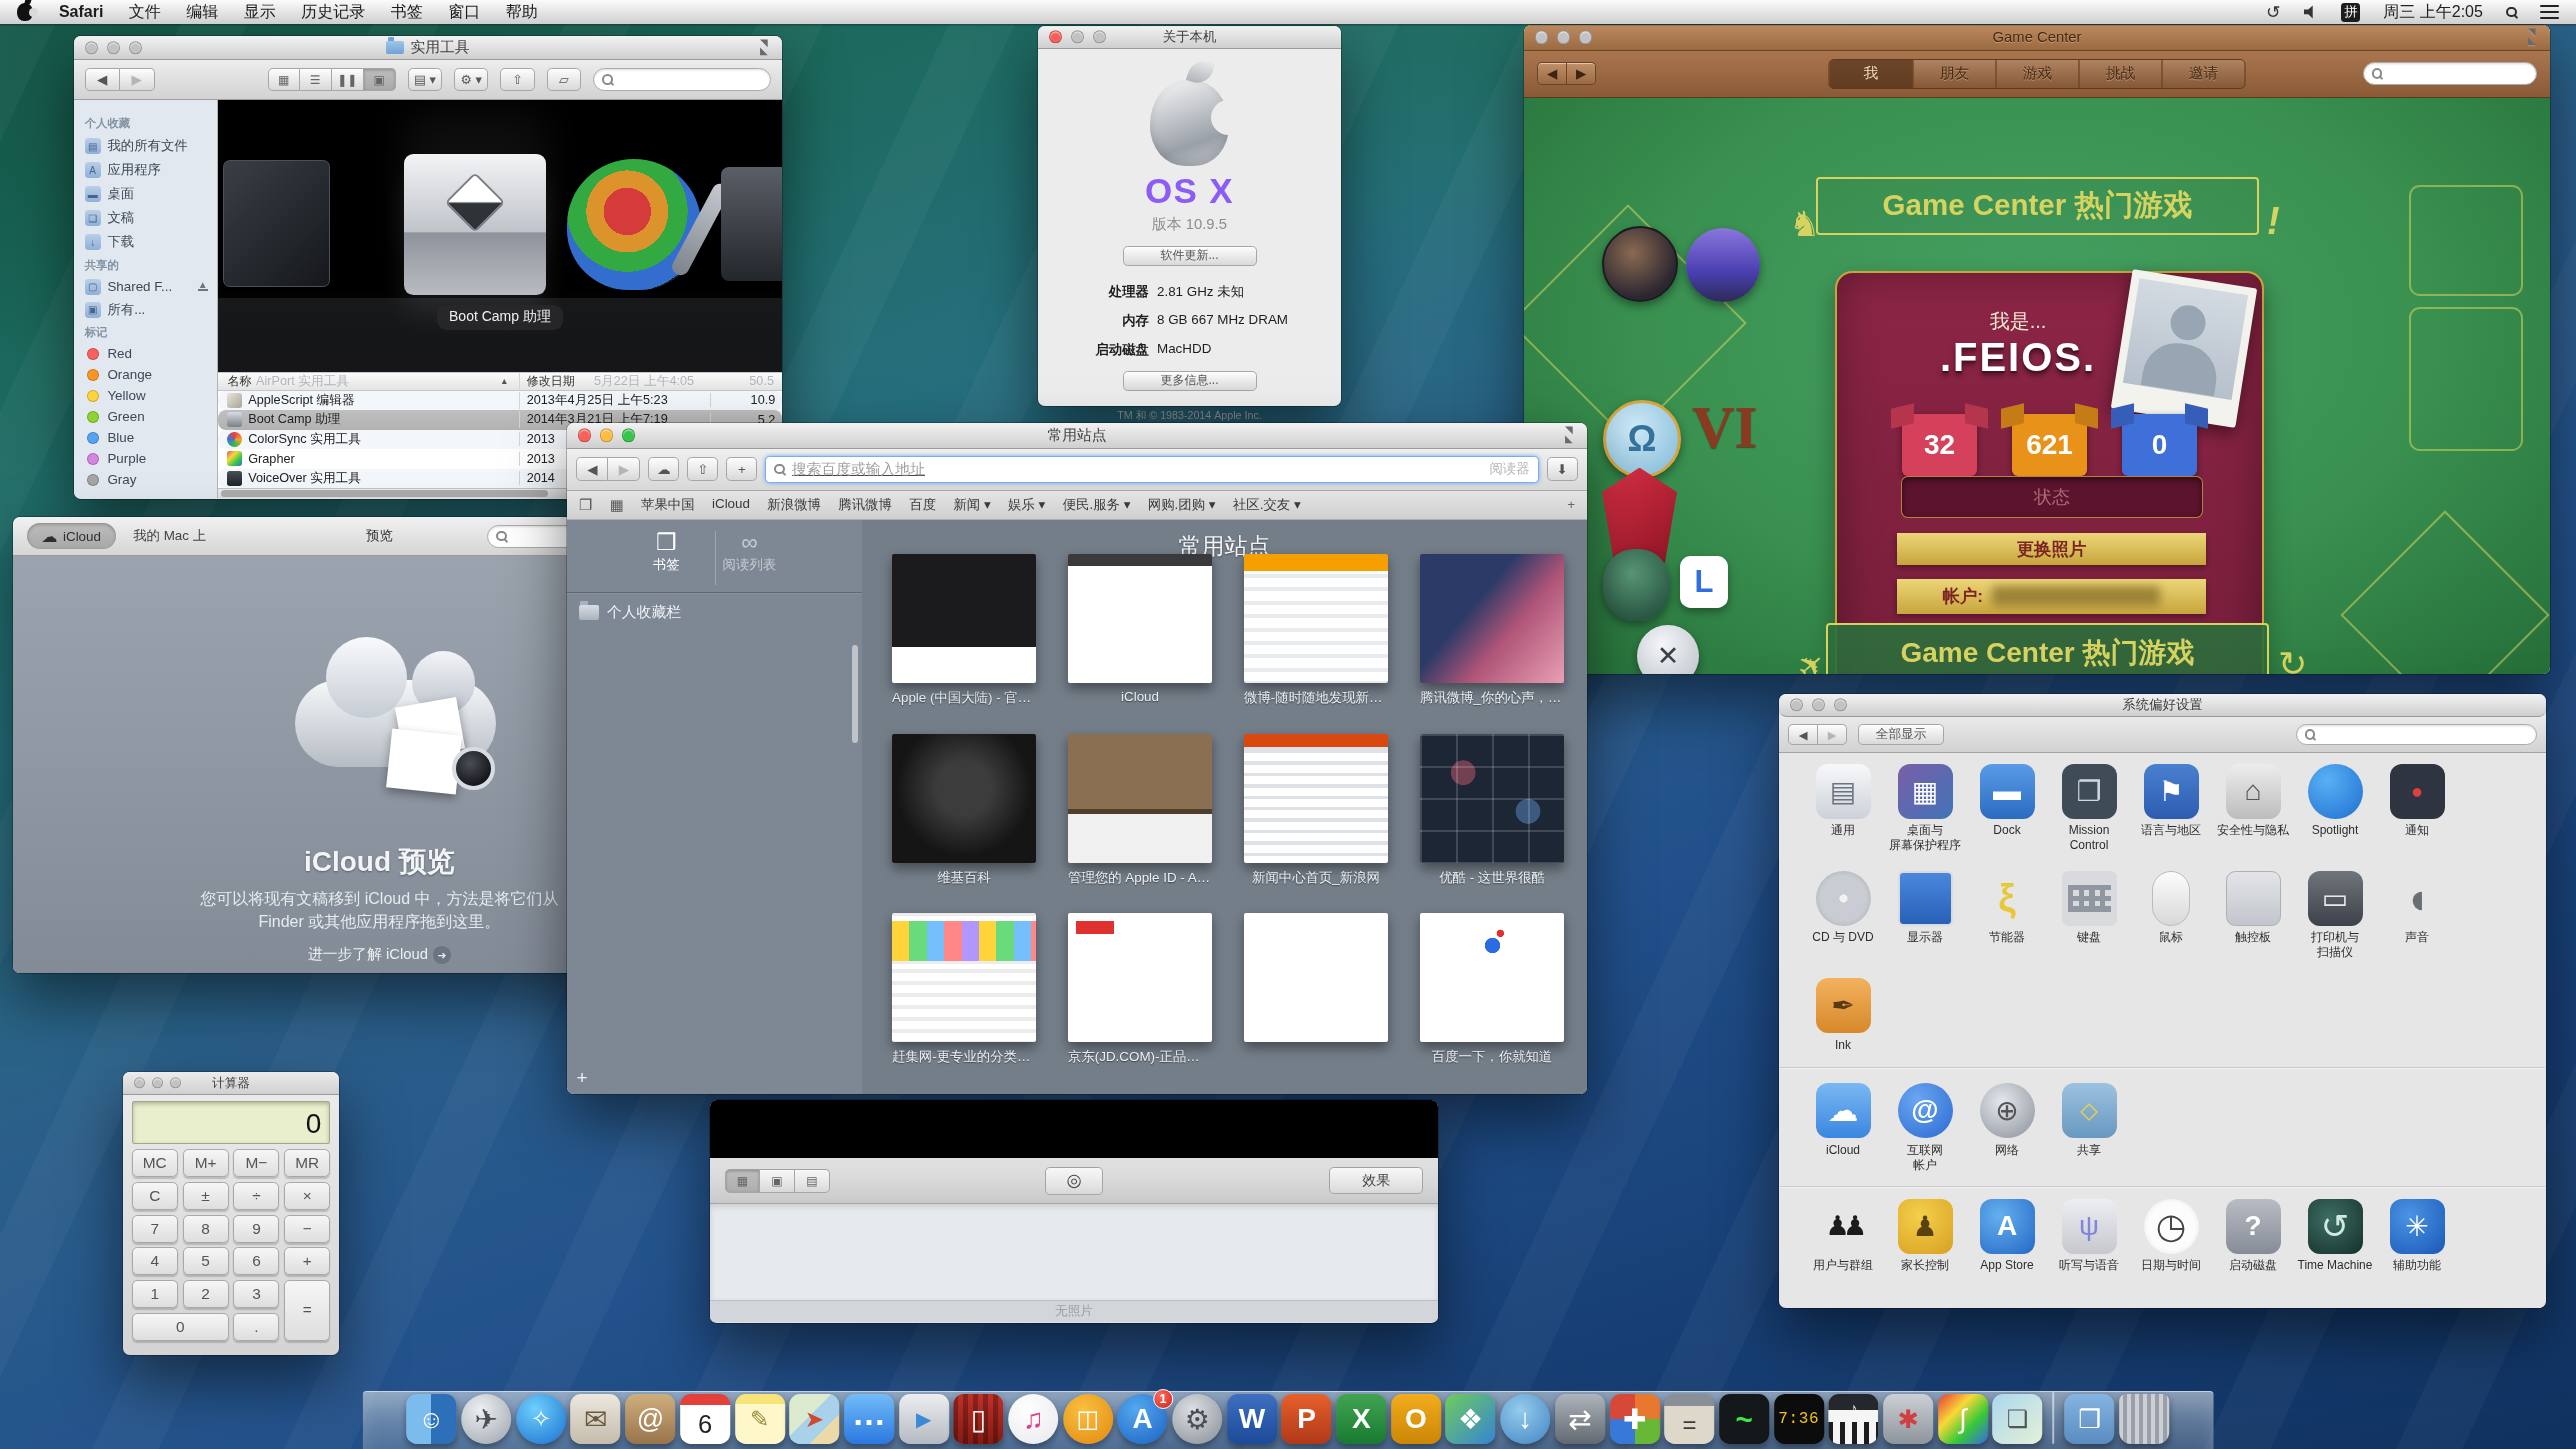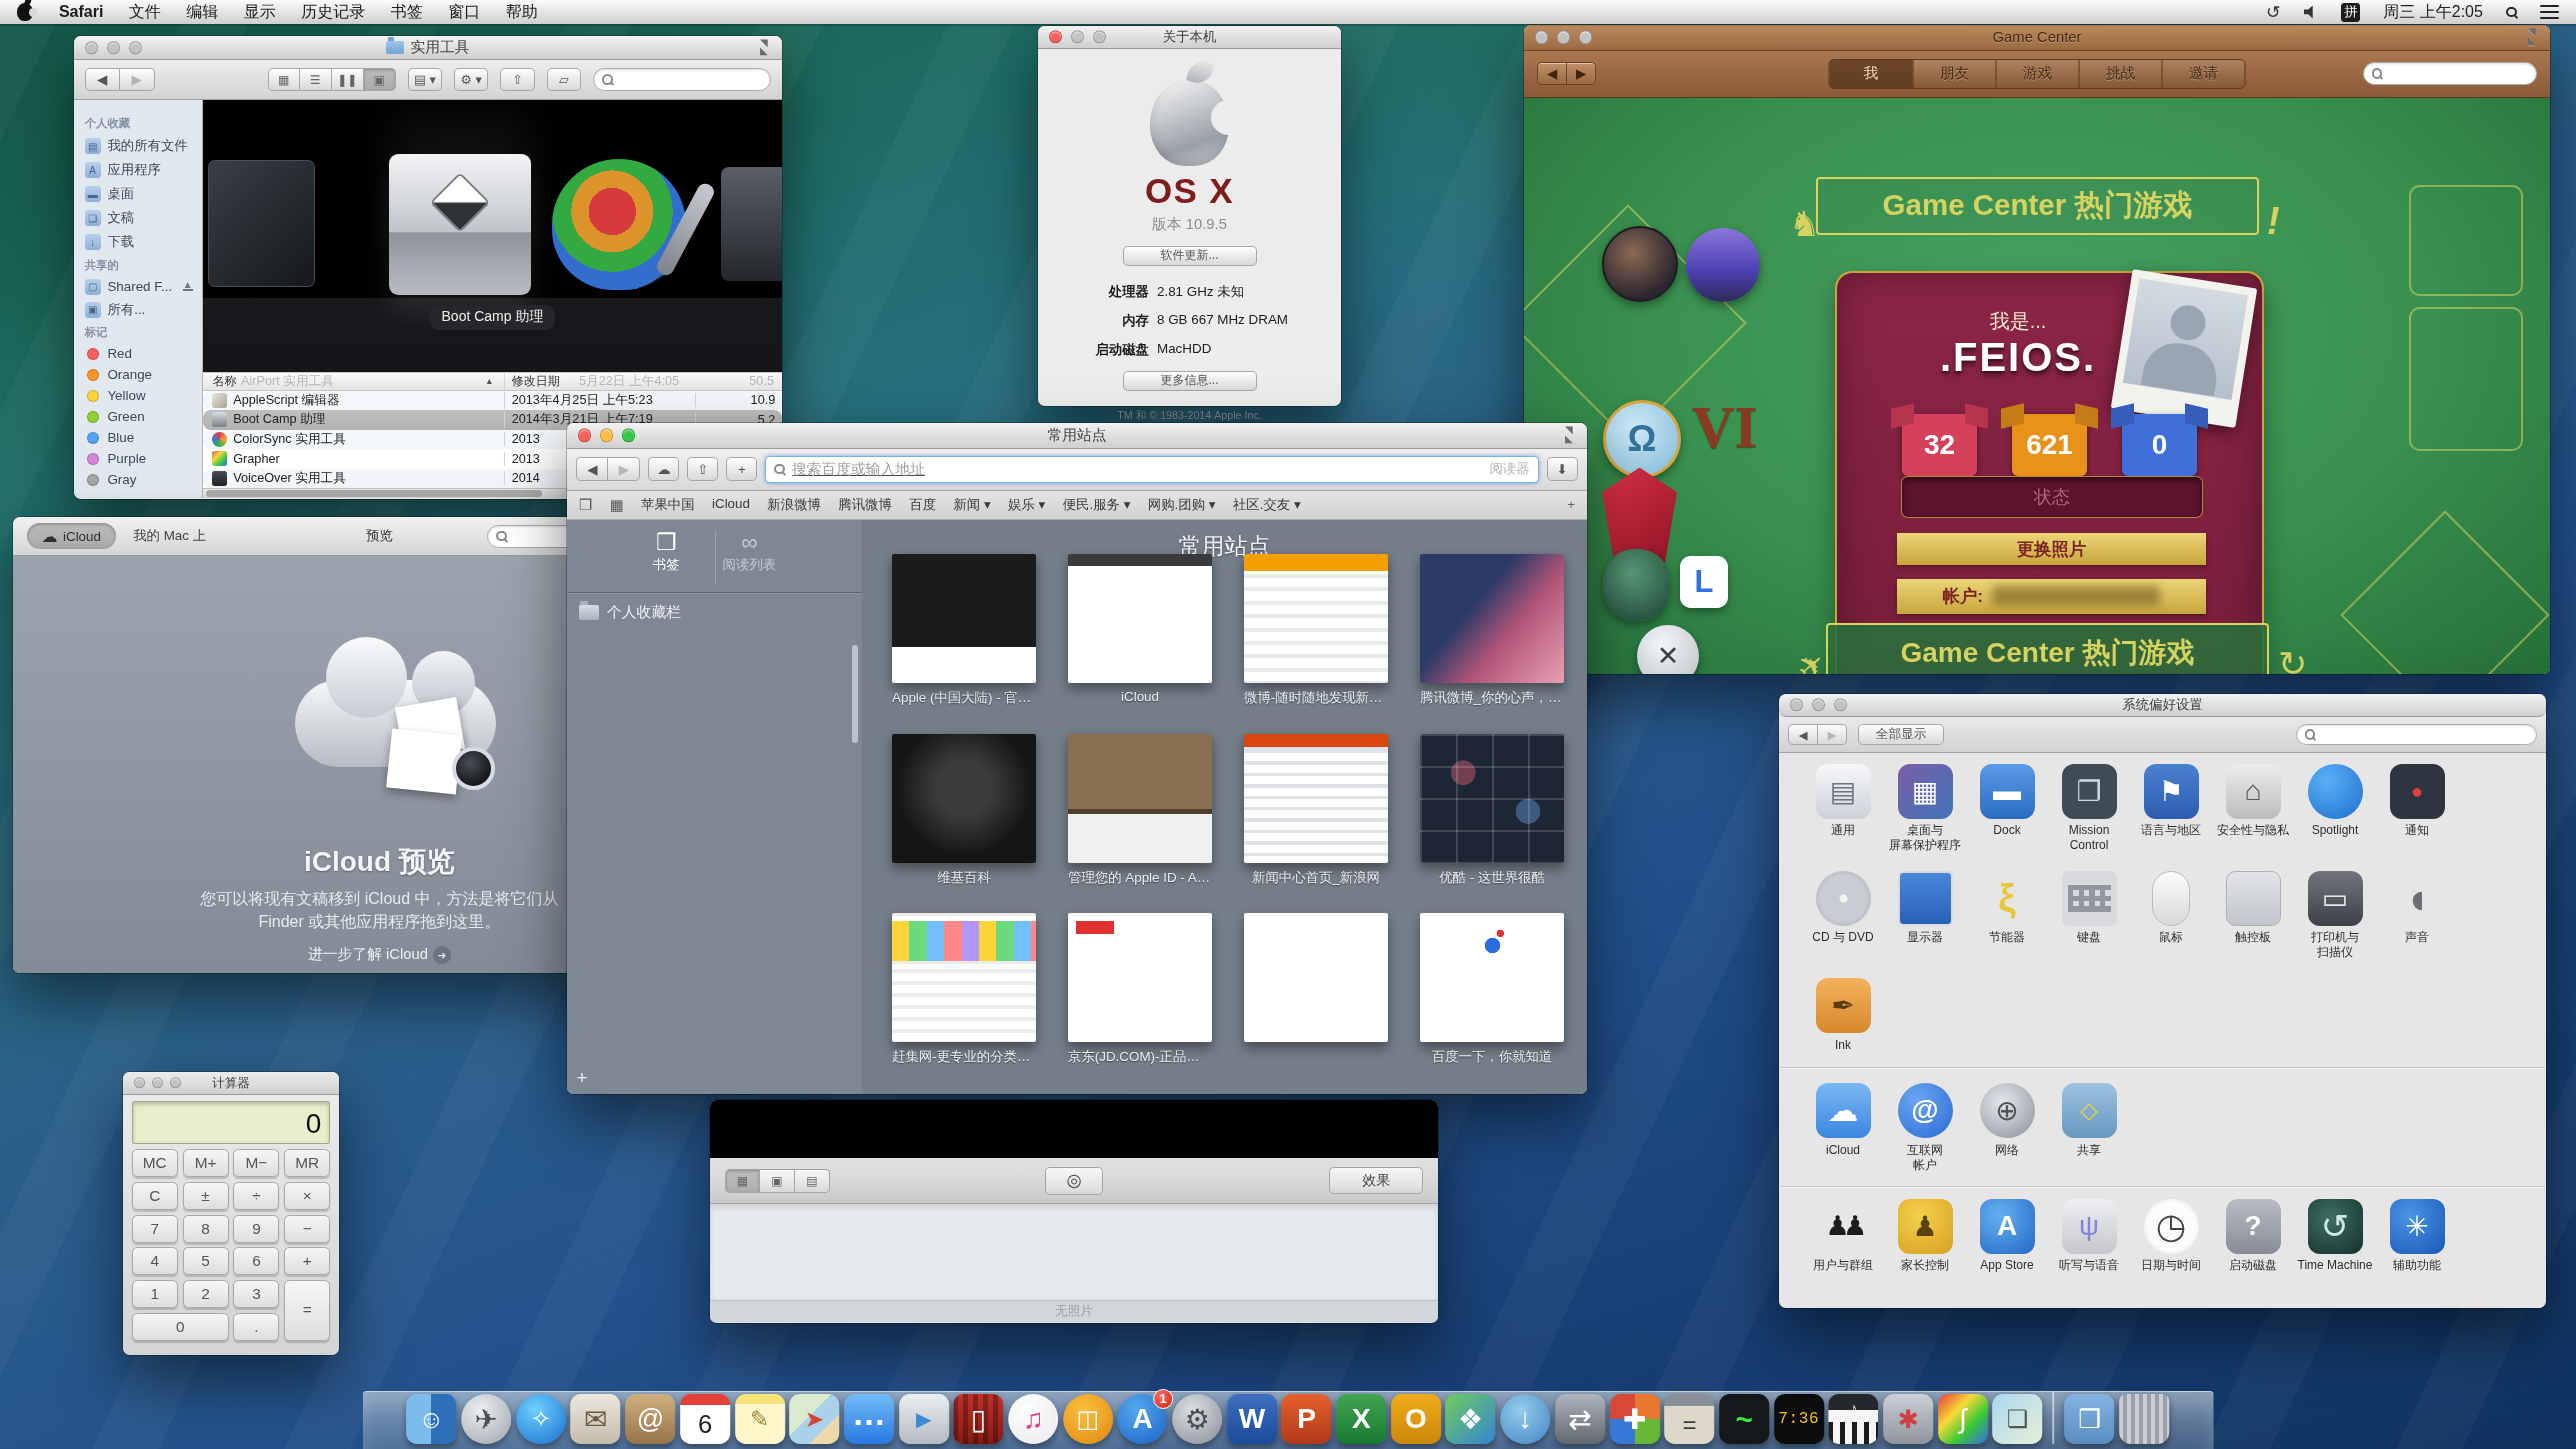--- a/index.html
+++ b/index.html
@@ -44,21 +44,21 @@
   .folder-mini::before { content:""; position:absolute; top:-3.4px; left:1.3px; width:6.7px; height:3.4px; background:#6ea3d4; border-radius:1.3px 1.3px 0 0; }
   #finder-toolbar { height:40px; background:linear-gradient(#ededed,#d2d2d2); border-bottom:0.7px solid #9f9f9f; display:flex; align-items:center; padding:0 10.7px; gap:12px; }
   .navseg { display:flex; } .navseg .btnish { width:35px; height:23px; font-size:13.4px; }
   .navseg .btnish:first-child { border-radius:4.7px 0 0 4.7px; } .navseg .btnish:last-child { border-radius:0 4.7px 4.7px 0; border-left:none; color:#b5b5b5; }
   .viewseg { display:flex; margin-left:101px; } .viewseg .btnish { width:32px; height:23px; border-radius:0; border-left:none; font-size:12px; color:#666; }
   .viewseg .btnish:first-child { border-radius:4.7px 0 0 4.7px; border-left:0.7px solid #a6a6a6; } .viewseg .btnish:last-child { border-radius:0 4.7px 4.7px 0; }
   .viewseg .sel { background:linear-gradient(#bdbdbd,#a9a9a9); box-shadow:inset 0 1.3px 2.7px rgba(0,0,0,.25); }
   .tool { width:39px; height:23px; font-size:12.7px; gap:2.7px; }
   #finder-search { width:201px; height:23px; margin-left:auto; }
   #finder-body { display:flex; height:398px; border-radius:0 0 6.7px 6.7px; overflow:hidden; }
-  #finder-side { width:129px; background:#e2e8f0; border-right:0.7px solid #b4b4b4; padding:9.4px 0 0 10.7px; font-size:13.4px; color:#3e4856; overflow:hidden; }
+  #finder-side { width:144px; background:#e2e8f0; border-right:0.7px solid #b4b4b4; padding:9.4px 0 0 10.7px; font-size:13.4px; color:#3e4856; overflow:hidden; }
   .side-h { font-size:11.4px; font-weight:bold; color:#8292a2; margin:6.7px 0 5.4px; }
   .side-item { display:flex; align-items:center; gap:6.7px; margin:6px 0; white-space:nowrap; }
   .side-ic { width:16px; height:16px; border-radius:3.4px; background:linear-gradient(#b9cfe8,#8fb0d8); color:#48658c; font-size:10px; display:flex; align-items:center; justify-content:center; flex:none; }
   .tagdot { width:12px; height:12px; border-radius:50%; border:0.7px solid rgba(0,0,0,.2); flex:none; margin:0 2px; }
   .eject { margin-left:auto; margin-right:9.4px; color:#6a7686; font-size:10px; border-bottom:2px solid #6a7686; line-height:6.7px; }
   #finder-main { flex:1; display:flex; flex-direction:column; background:#fff; }
   #coverflow { height:272px; background:linear-gradient(#000 70%, #16161a); position:relative; overflow:hidden; }
   .cf-item { position:absolute; }
   .cf-tablet { left:5.4px; top:60px; width:107px; height:127px; background:linear-gradient(135deg,#3a3f46,#15171b); border-radius:6.7px; border:1.3px solid #4a505a; }
   .cf-drive { left:186px; top:54px; width:142px; height:141px; background:linear-gradient(#f2f3f5,#c0c4ca 55%,#8f949c 56%,#b8bcc2); border-radius:9.4px; box-shadow:0 -40px 40px rgba(255,255,255,.06), 0 20px 27px rgba(255,255,255,.08); }
@@ -84,21 +84,21 @@
   #fhscroll { height:10px; background:linear-gradient(#ececec,#dcdcdc); border-top:0.7px solid #c2c2c2; position:relative; border-radius:0 0 6.7px 0; }
   #fhscroll span { position:absolute; left:2.7px; top:1.3px; width:58%; height:6.7px; background:#ababab; border-radius:4px; }
 
   
   #about { left:1038px; top:25.5px; width:303px; height:380px; z-index:20; background:#ececec; }
   #about .tbar { height:23px; font-size:13.4px; }
   #about-body { text-align:center; position:relative; }
   .big-apple { margin:31px auto 5.4px; width:79px; height:86px; background:linear-gradient(160deg,#fafafa,#9aa0a8 70%,#c8ccd2); border-radius:46% 46% 44% 44%/ 52% 52% 46% 46%; position:relative; box-shadow:inset 0 -4px 9.4px rgba(0,0,0,.15); }
   .big-apple::before { content:""; position:absolute; top:-20px; left:39px; width:23px; height:24px; background:linear-gradient(#e8e8e8,#b0b4ba); border-radius:70% 0 70% 0; transform:rotate(18deg); }
   .big-apple::after { content:""; position:absolute; right:-17.4px; top:20px; width:35px; height:35px; background:#ececec; border-radius:50%; }
-  #os-name { font-size:35px; font-weight:bold; color:#7f1d1d; letter-spacing:1.3px; }
+  #os-name { font-size:35px; font-weight:bold; color:#8b5cf6; letter-spacing:1.3px; }
   #os-ver { font-size:14.8px; color:#8d8d8d; margin-top:4px; }
   .abtn { margin:12px auto 0; width:134px; height:20px; font-size:12px; }
   #specs { margin-top:17.4px; display:flex; flex-direction:column; gap:10.7px; font-size:13.4px; color:#1e1e1e; }
   .spec { display:flex; } .spec b { width:119px; text-align:right; padding-right:8px; } .spec span { text-align:left; }
   #about-copy { margin-top:16px; font-size:10.7px; color:#7c7c7c; line-height:1.5; }
 
   
   #gc { left:1524px; top:25px; width:1026px; height:649px; z-index:20; overflow:hidden; }
   #gc .tbar { height:25.5px; background:linear-gradient(#bd8a5f,#9a6a42); border-bottom:0.7px solid #6a431f; color:#46280e; font-size:14.8px; text-shadow:0 0.7px 0.7px rgba(255,255,255,.3); }
   #gc-toolbar { height:47px; background:linear-gradient(#aa7650,#8a5a36); border-bottom:1.3px solid #5e3a1a; display:flex; align-items:center; padding:0 13.4px; position:relative; }

